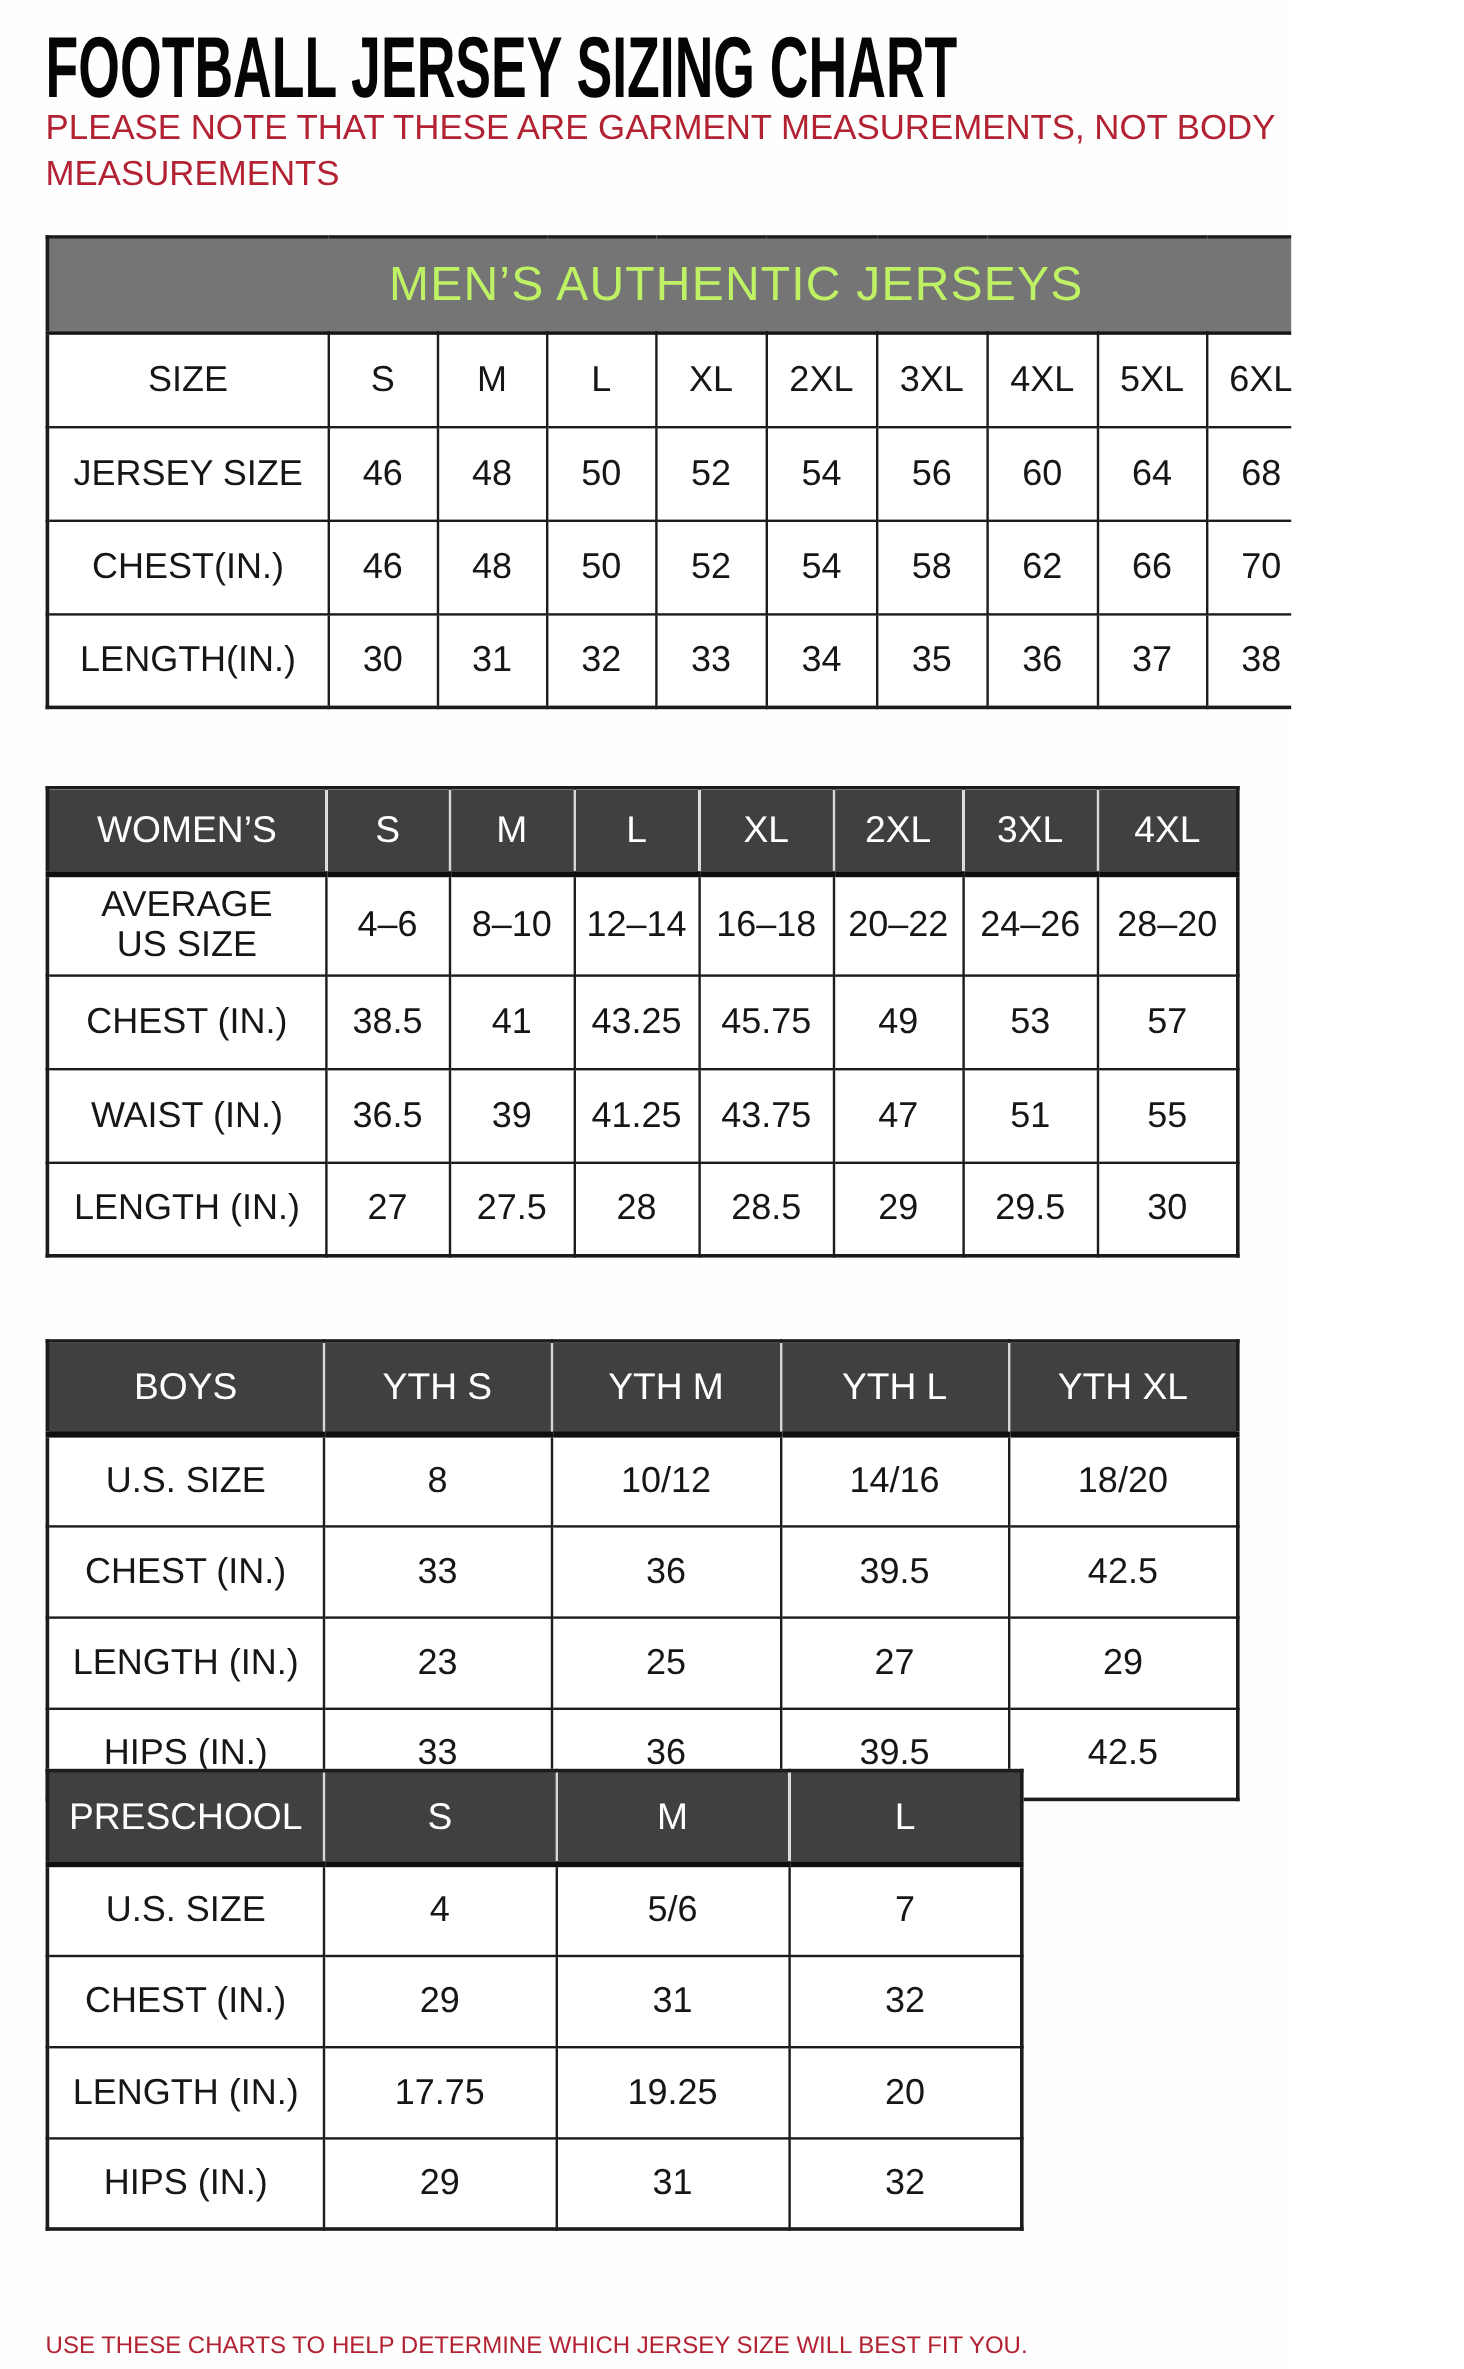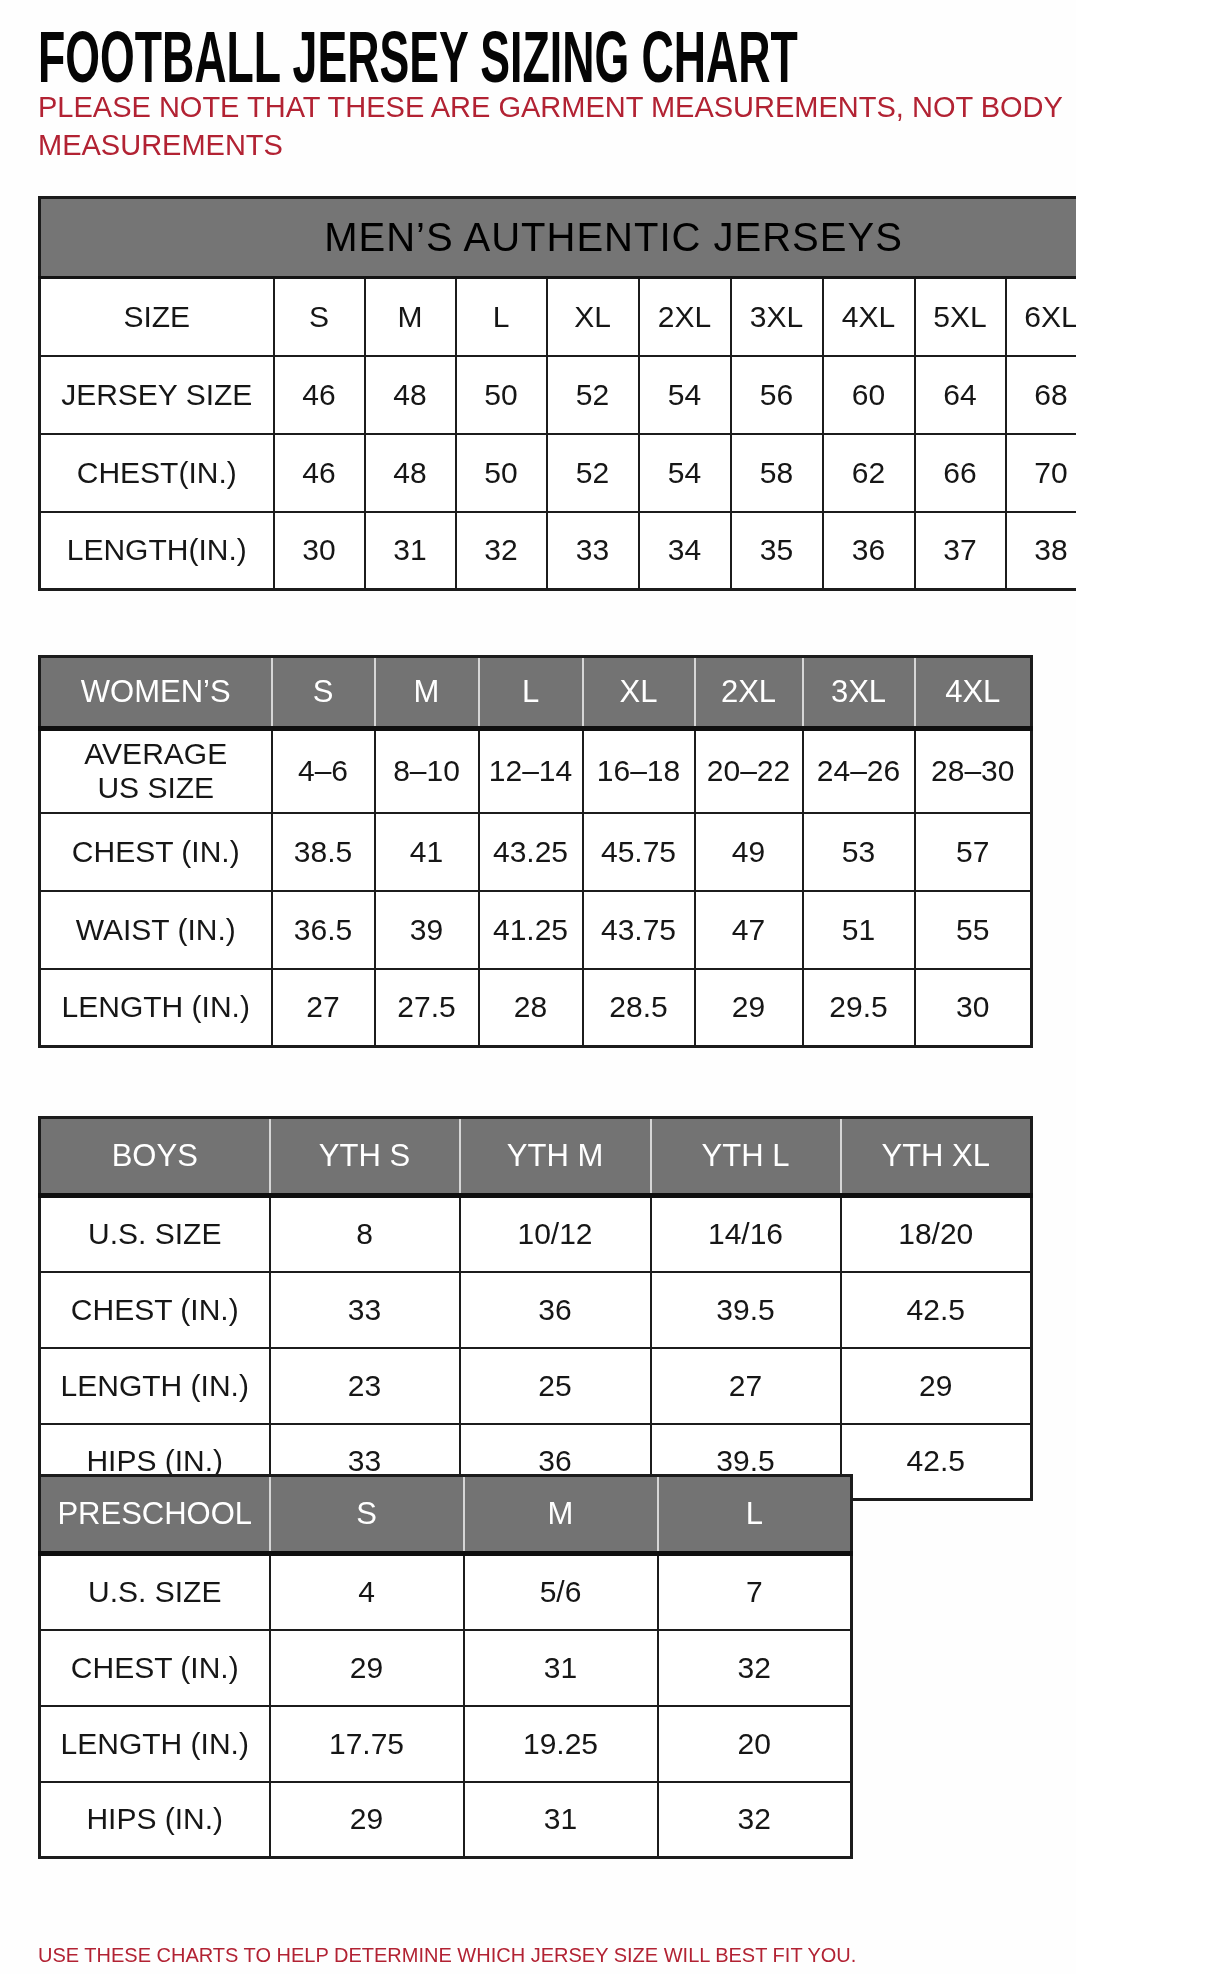--- a/index.html
+++ b/index.html
@@ -23,26 +23,26 @@
   table.tbl{
     position:absolute;border-collapse:collapse;table-layout:fixed;
     background:#ffffff;border:3px solid #1c1c1c;
   }
   table.tbl td{
     border:2px solid #1c1c1c;text-align:center;vertical-align:middle;
     font-size:30px;color:#161616;padding:0;overflow:hidden;white-space:pre-line;
   }
   
   tr.banner td{
-    background:#757575;color:#000000;font-size:40px;letter-spacing:1px;
+    background:#757575;color:#bef264;font-size:40px;letter-spacing:1px;
     border:2px solid #757575;border-bottom:3px solid #141414;
   }
   
   tr.hdr td{
-    background:#737373;color:#ffffff;font-size:31px;
+    background:#404040;color:#ffffff;font-size:31px;
     border-left:2px solid #d6d6d6;border-right:2px solid #d6d6d6;
     border-top:2px solid #757575;border-bottom:5px solid #0f0f0f;
   }
   
   #mens{left:38px;top:196px;width:1148px;}
   #womens{left:38px;top:655px;width:992px;}
   #boys{left:38px;top:1094px;width:992px;margin-top:22px;}
   #preschool{left:38px;top:1474px;width:812px;}
   
   #mens tr{height:78px;} #mens tr.banner{height:80px;}
@@ -155,21 +155,21 @@
         </tr>
     <tr class="avg">
           <td>AVERAGE
 US SIZE</td>
           <td>4–6</td>
           <td>8–10</td>
           <td>12–14</td>
           <td>16–18</td>
           <td>20–22</td>
           <td>24–26</td>
-          <td>28–30</td>
+          <td>28–20</td>
         </tr>
     <tr>
           <td>CHEST (IN.)</td>
           <td>38.5</td>
           <td>41</td>
           <td>43.25</td>
           <td>45.75</td>
           <td>49</td>
           <td>53</td>
           <td>57</td>

